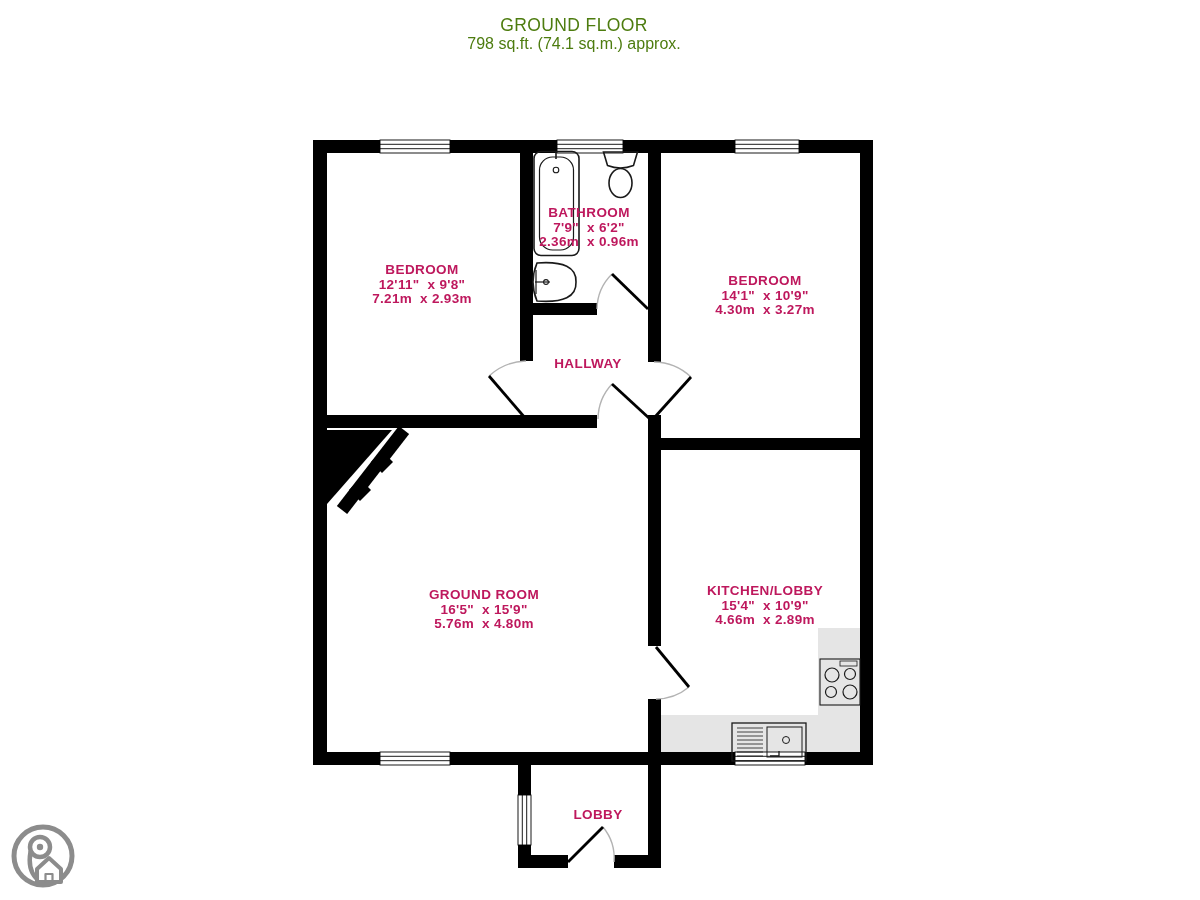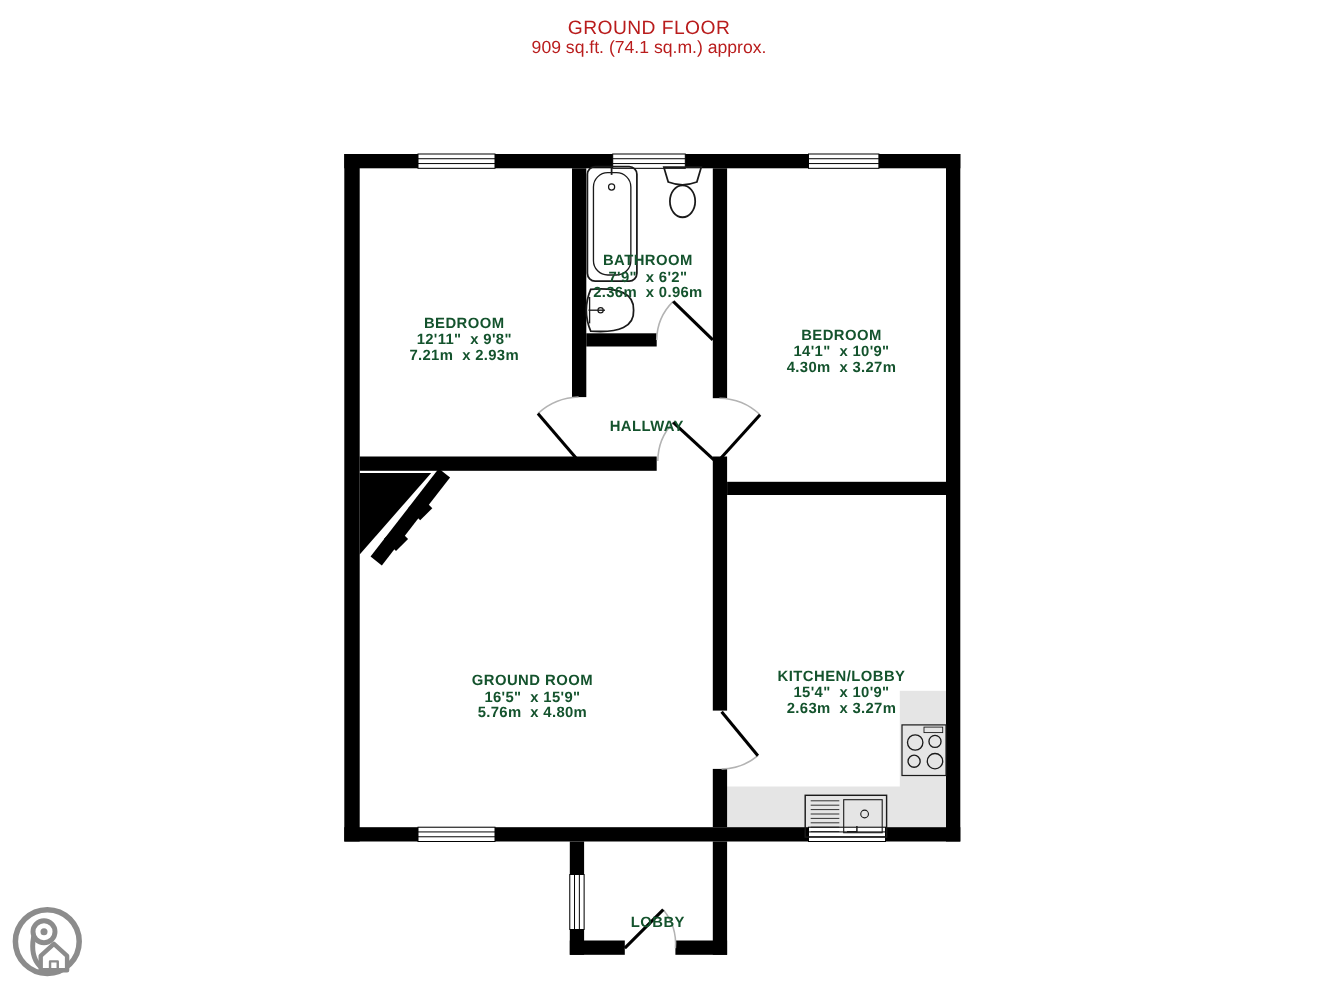--- a/index.html
+++ b/index.html
@@ -1,24 +1,24 @@
 <!DOCTYPE html>
 <html><head>
 <meta charset="utf-8">
 <style>
   html,body{margin:0;padding:0;}
   body{width:1200px;height:900px;background:#ffffff;position:relative;overflow:hidden;
        font-family:"Liberation Sans", sans-serif;}
   #plan-svg{position:absolute;left:0;top:0;}
   .wall{fill:#000000;}
   .fixline{stroke:#1a1a1a;fill:none;}
-  .title-block{position:absolute;left:340px;top:16px;width:500px;text-align:center;color:#b91c1c;}
+  .title-block{position:absolute;left:324px;top:16px;width:500px;text-align:center;color:#4d7c0f;}
   .title-line1{display:block;font-size:17.5px;line-height:19px;letter-spacing:0.4px;}
   .title-line2{display:block;font-size:16px;line-height:18px;}
-  .room-label{position:absolute;text-align:center;color:#14532d;font-weight:bold;margin-top:24px;}
+  .room-label{position:absolute;text-align:center;color:#be185d;font-weight:bold;}
   .room-name{display:block;font-size:13.5px;line-height:14.5px;letter-spacing:0.4px;}
   .room-dim{display:block;font-size:13.5px;line-height:14.5px;white-space:pre;letter-spacing:0.3px;}
 </style>
 </head>
 <body>
 
 <svg id="plan-svg" width="1200" height="900" viewBox="0 0 1200 900">
 
   <g>
     <rect x="818" y="628" width="42" height="124" fill="#e5e5e5"></rect>
@@ -151,21 +151,21 @@
     <circle cx="40" cy="847" r="10" fill="#fff" stroke-width="4.5" stroke="#8c8c8c"></circle>
     <circle cx="40" cy="847" r="3.2" fill="#8c8c8c"></circle>
     <path d="M 30.5 852 Q 27.5 869 36 878" stroke-width="4.5" stroke="#8c8c8c"></path>
     <polygon points="37,869 49,858 61,869 61,882 37,882" fill="#fff" stroke-width="4" stroke="#8c8c8c"></polygon>
     <rect x="45.5" y="874" width="7" height="8" stroke-width="2.2" stroke="#8c8c8c"></rect>
   </g>
 </svg>
 
 <div class="title-block">
   <span class="title-line1">GROUND FLOOR</span>
-  <span class="title-line2">909 sq.ft. (74.1 sq.m.) approx.</span>
+  <span class="title-line2">798 sq.ft. (74.1 sq.m.) approx.</span>
 </div>
 
 <div class="room-label" style="left:322px;top:263px;width:200px">
   <span class="room-name">BEDROOM</span>
   <span class="room-dim">12'11"  x 9'8"</span>
   <span class="room-dim">7.21m  x 2.93m</span>
 </div>
 
 <div class="room-label" style="left:509px;top:206px;width:160px">
   <span class="room-name">BATHROOM</span>
@@ -185,18 +185,18 @@
 
 <div class="room-label" style="left:384px;top:588px;width:200px">
   <span class="room-name">GROUND ROOM</span>
   <span class="room-dim">16'5"  x 15'9"</span>
   <span class="room-dim">5.76m  x 4.80m</span>
 </div>
 
 <div class="room-label" style="left:665px;top:584px;width:200px">
   <span class="room-name">KITCHEN/LOBBY</span>
   <span class="room-dim">15'4"  x 10'9"</span>
-  <span class="room-dim">2.63m  x 3.27m</span>
+  <span class="room-dim">4.66m  x 2.89m</span>
 </div>
 
 <div class="room-label" style="left:528px;top:808px;width:140px">
   <span class="room-name">LOBBY</span>
 </div>
 
 </body></html>

